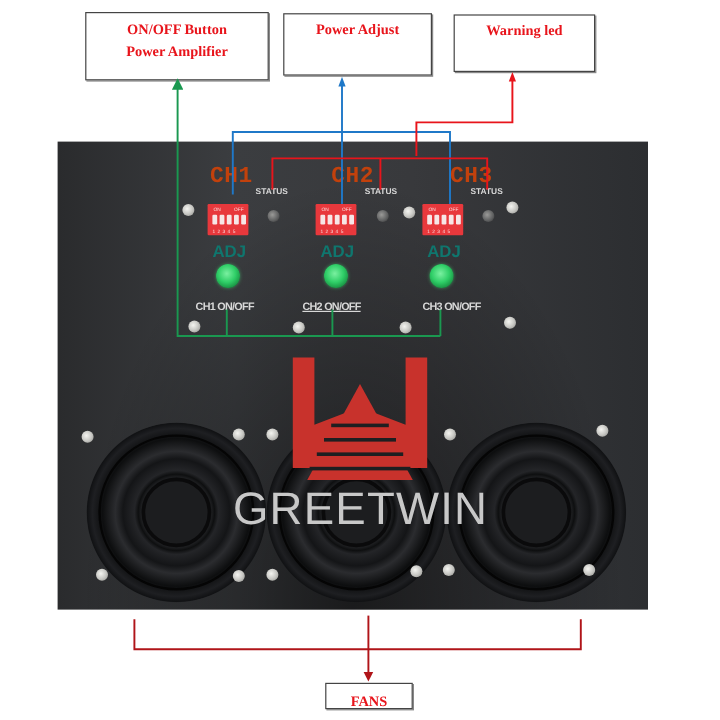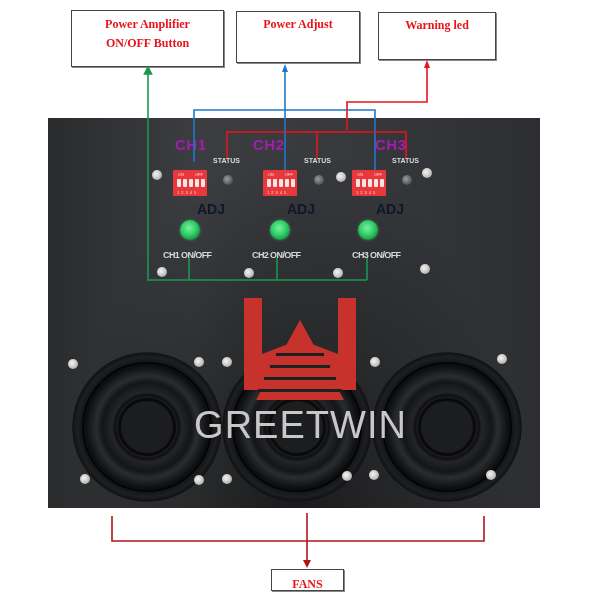--- a/index.html
+++ b/index.html
@@ -5,23 +5,23 @@
   html, body { margin: 0; padding: 0; }
   body { width: 600px; height: 600px; background: #ffffff; position: relative; overflow: hidden; font-family: "Liberation Serif", serif; }
   .callout { position: absolute; border: 1px solid #444; background: #fff; box-shadow: 1px 1px 0 #888; color: #e8141b; font-weight: bold; font-size: 12px; text-align: center; line-height: 19px; box-sizing: border-box; }
   #box-pa { left: 71px; top: 10px; width: 153px; height: 57px; padding-top: 4px; }
   #box-padj { left: 236px; top: 11px; width: 124px; height: 52px; padding-top: 3px; }
   #box-warn { left: 378px; top: 12px; width: 118px; height: 48px; padding-top: 3px; }
   #box-fans { left: 271px; top: 569px; width: 73px; height: 22px; line-height: 28px; }
   .panel { position: absolute; left: 48px; top: 118px; width: 492px; height: 390px;
     background: linear-gradient(90deg, #2a2b2d 0%, #3b3d40 30%, #38393c 60%, #2c2e31 100%); }
   .panel-inner { position: absolute; inset: 0; background: radial-gradient(ellipse at 50% 100%, rgba(0,0,0,0.55) 0%, rgba(0,0,0,0) 65%); }
-  .ch-label { position: absolute; color: #a21caf; font-family: Liberation Sans, sans-serif; font-size: 15px; font-weight: bold; letter-spacing: 0.5px; }
+  .ch-label { position: absolute; color: #c2410c; font-family: Liberation Mono, monospace; font-size: 19px; font-weight: bold; letter-spacing: 0.5px; }
   .status-label { position: absolute; color: #d8d8d8; font-family: "Liberation Sans", sans-serif; font-size: 7px; font-weight: bold; }
-  .adj-label { position: absolute; color: #0f172a; font-family: "Liberation Sans", sans-serif; font-size: 14px; font-weight: bold; margin-left: 20px; }
+  .adj-label { position: absolute; color: #0f766e; font-family: "Liberation Sans", sans-serif; font-size: 14px; font-weight: bold; }
   .onoff-label { position: absolute; color: #d8d8d8; font-family: "Liberation Sans", sans-serif; font-size: 9px; font-weight: bold; letter-spacing: -0.6px; }
   .dip { position: absolute; width: 34px; height: 26px; background: #e8383c; border-radius: 1px; }
   .dip .sw { position: absolute; top: 9px; width: 4px; height: 8px; background: #f7e6e6; border-radius: 1px; }
   .dip .top { position: absolute; top: 2px; font-size: 4px; color: #fbdada; font-family: "Liberation Sans", sans-serif; }
   .dip .nums { position: absolute; bottom: 1px; left: 4px; font-size: 4px; color: #fbdada; letter-spacing: 2px; font-family: "Liberation Sans", sans-serif; }
   .led { position: absolute; width: 10px; height: 10px; border-radius: 50%; background: radial-gradient(circle at 40% 40%, #9a9a98 0%, #5c5d5e 60%, #2a2a2a 100%); }
   .btn { position: absolute; width: 20px; height: 20px; border-radius: 50%;
     background: radial-gradient(circle at 45% 40%, #7af0a0 0%, #2fce67 45%, #168a3e 80%, #0c4f24 100%);
     box-shadow: 0 0 3px rgba(80,255,140,0.45); }
   .screw { position: absolute; width: 10px; height: 10px; border-radius: 50%;
@@ -30,22 +30,22 @@
     background: radial-gradient(circle, #1b1c1e 0%, #1b1c1e 28%, #0e0f10 30%, #242528 33%, #141517 42%, #2b2c2f 48%, #0d0e0f 58%, #1e1f22 66%, #111214 70%, rgba(17,18,20,0) 71%); }
   .fan-ring { position: absolute; inset: 10px; border-radius: 50%; border: 2px solid #050505; box-sizing: border-box; }
   .fan-hub { position: absolute; left: 46px; top: 46px; width: 58px; height: 58px; border-radius: 50%; border: 3px solid #0a0a0b; box-sizing: border-box; background: #1c1d1f; }
   .brand { position: absolute; left: 188px; top: 404px; width: 225px; text-align: center; color: #c8c8c8; font-family: "Liberation Sans", sans-serif; font-size: 38px; letter-spacing: 1px; }
   svg.overlay { position: absolute; left: 0; top: 0; width: 600px; height: 600px; pointer-events: none; }
 </style>
 </head>
 <body>
 
 <div class="callout" id="box-pa">
+  <div>ON/OFF Button</div>
   <div>Power Amplifier</div>
-  <div>ON/OFF Button</div>
 </div>
 <div class="callout" id="box-padj">
   <div>Power Adjust</div>
 </div>
 <div class="callout" id="box-warn">
   <div>Warning led</div>
 </div>
 <div class="callout" id="box-fans">
   <div>FANS</div>
 </div>
@@ -111,36 +111,36 @@
   <span class="sw" style="left:16px;"></span>
   <span class="sw" style="left:22px;"></span>
   <span class="sw" style="left:28px;"></span>
   <span class="nums">12345</span>
 </div>
 <div class="led" style="left:223px;top:175px;"></div>
 <div class="adj-label" style="left:177px;top:201px;">ADJ</div>
 <div class="btn" style="left:180px;top:220px;"></div>
 <div class="onoff-label" style="left:163px;top:250px;">CH1 ON/OFF</div>
 
-<div class="ch-label" style="left:253px;top:136px;text-align:right;">CH2</div>
+<div class="ch-label" style="left:276px;top:136px;text-align:right;">CH2</div>
 <div class="status-label" style="left:304px;top:157px;">STATUS</div>
 <div class="dip" style="left:263px;top:170px;">
   <span class="top" style="left:5px;">ON</span>
   <span class="top" style="left:22px;">OFF</span>
   <span class="sw" style="left:4px;"></span>
   <span class="sw" style="left:10px;"></span>
   <span class="sw" style="left:16px;"></span>
   <span class="sw" style="left:22px;"></span>
   <span class="sw" style="left:28px;"></span>
   <span class="nums">12345</span>
 </div>
 <div class="led" style="left:314px;top:175px;"></div>
 <div class="adj-label" style="left:267px;top:201px;">ADJ</div>
 <div class="btn" style="left:270px;top:220px;"></div>
-<div class="onoff-label" style="left:252px;top:250px;">CH2 ON/OFF</div>
+<div class="onoff-label" style="left:252px;top:250px;text-decoration:underline;">CH2 ON/OFF</div>
 
 <div class="ch-label" style="left:375px;top:136px;">CH3</div>
 <div class="status-label" style="left:392px;top:157px;">STATUS</div>
 <div class="dip" style="left:352px;top:170px;">
   <span class="top" style="left:5px;">ON</span>
   <span class="top" style="left:22px;">OFF</span>
   <span class="sw" style="left:4px;"></span>
   <span class="sw" style="left:10px;"></span>
   <span class="sw" style="left:16px;"></span>
   <span class="sw" style="left:22px;"></span>

